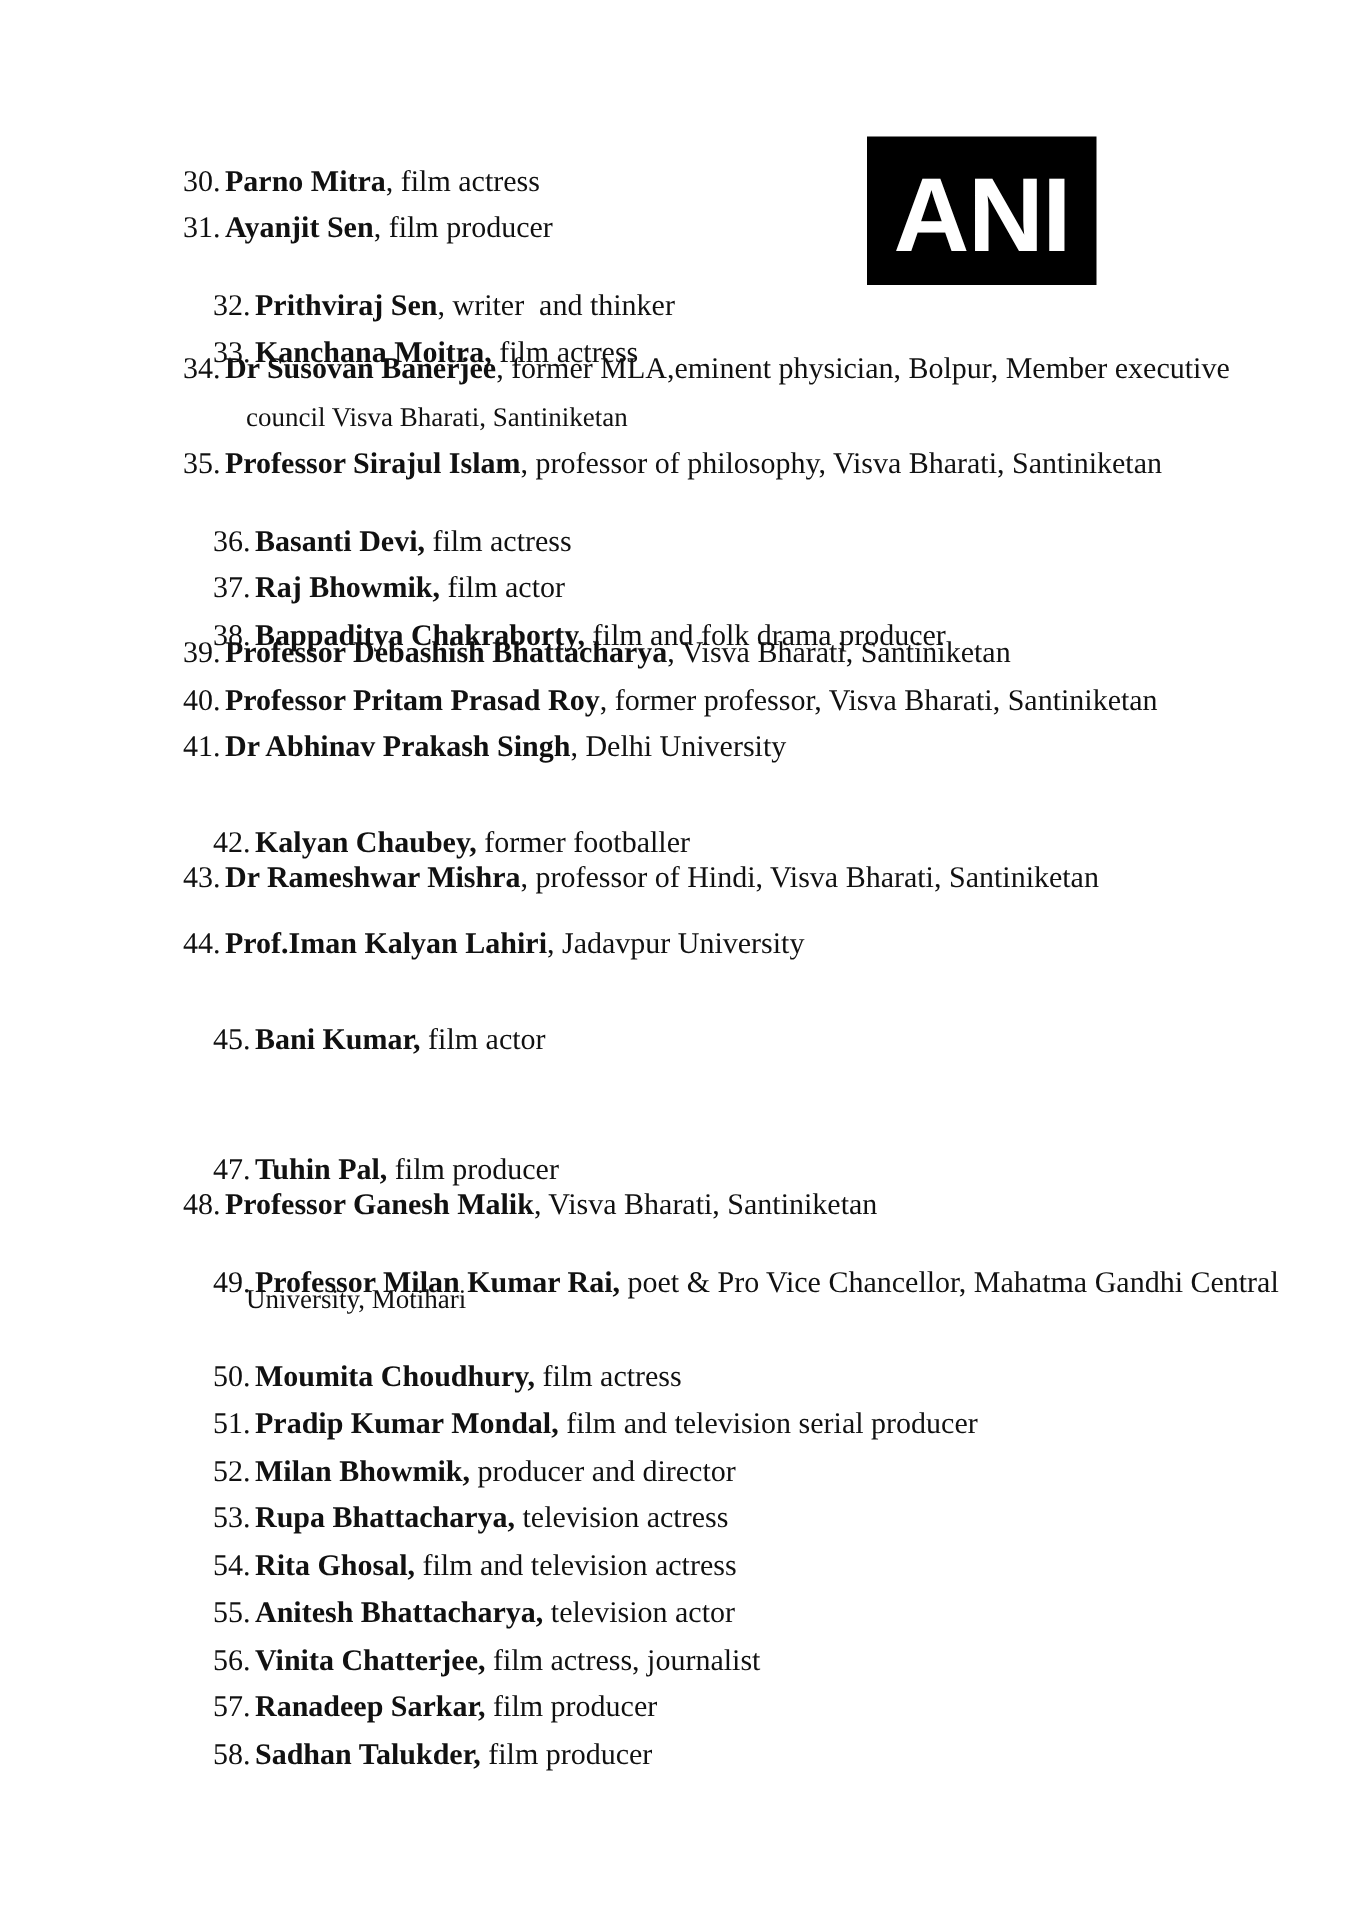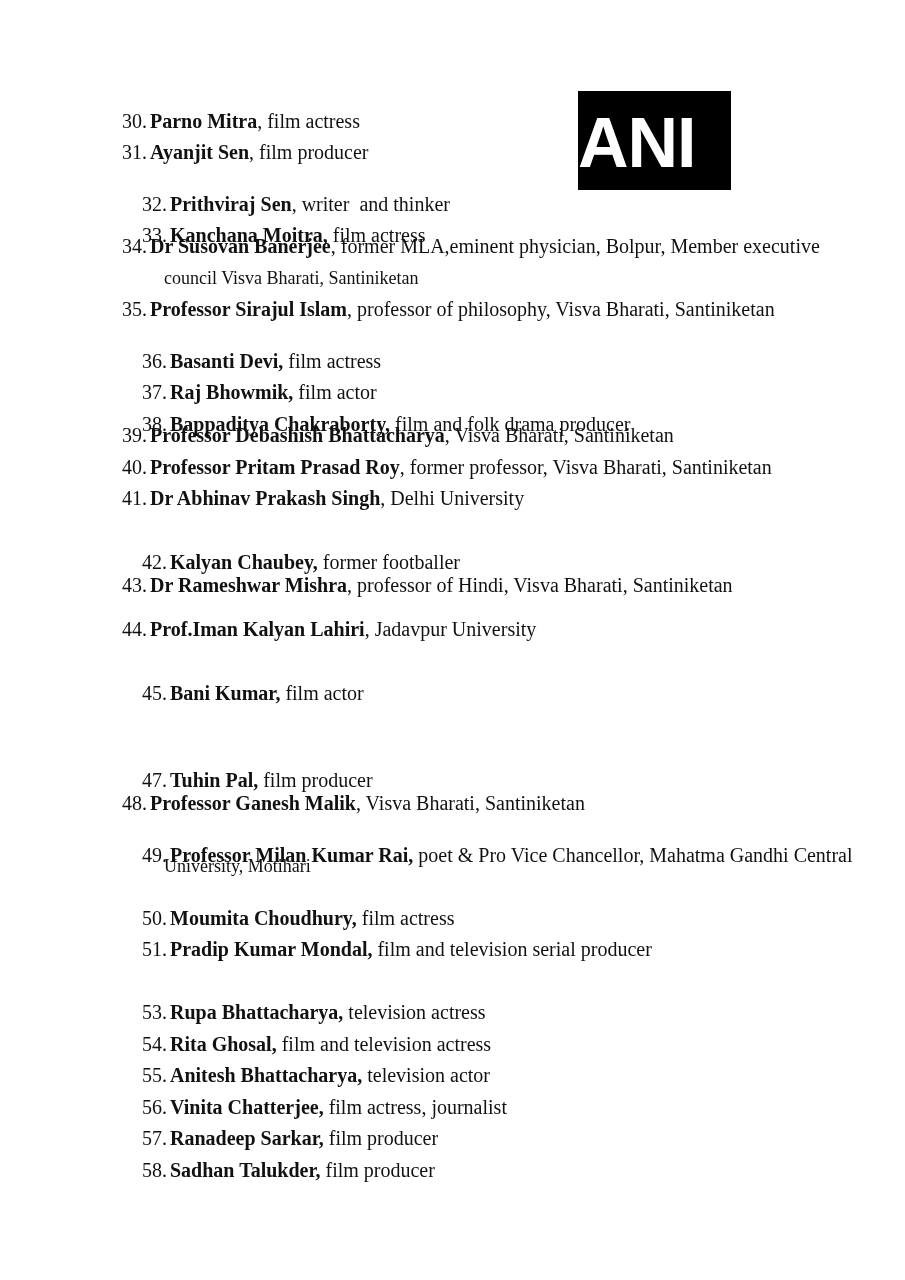--- a/index.html
+++ b/index.html
@@ -23,21 +23,21 @@
     }
     .logo {
       position: absolute;
       left: 578px;
       top: 91px;
       width: 153px;
       height: 99px;
       background: #000000;
       display: flex;
       align-items: center;
-      justify-content: flex-start;
+      justify-content: center;
     }
     .logo span {
       font-family: "Liberation Sans", sans-serif;
       font-weight: 700;
       font-size: 70px;
       line-height: 1;
       color: #ffffff;
       letter-spacing: -1px;
       margin-top: 4px;
     }
@@ -152,20 +152,23 @@
   <div class="cont" style="top:856px">University, Motihari</div>
 
   <div class="entry" style="top:888px;white-space:pre">
     <span class="num">50.</span><span class="name">Moumita Choudhury,</span><span> film actress</span>
   </div>
 
   <div class="entry" style="top:919px;white-space:pre">
     <span class="num">51.</span><span class="name">Pradip Kumar Mondal,</span><span> film and television serial producer</span>
   </div>
 
+  <div class="entry" style="top:951px;white-space:pre">
+    <span class="num">52.</span><span class="name">Milan Bhowmik,</span><span> producer and director</span>
+  </div>
 
   <div class="entry" style="top:982px;white-space:pre">
     <span class="num">53.</span><span class="name">Rupa Bhattacharya,</span><span> television actress</span>
   </div>
 
   <div class="entry" style="top:1014px;white-space:pre">
     <span class="num">54.</span><span class="name">Rita Ghosal,</span><span> film and television actress</span>
   </div>
 
   <div class="entry" style="top:1045px;white-space:pre">

